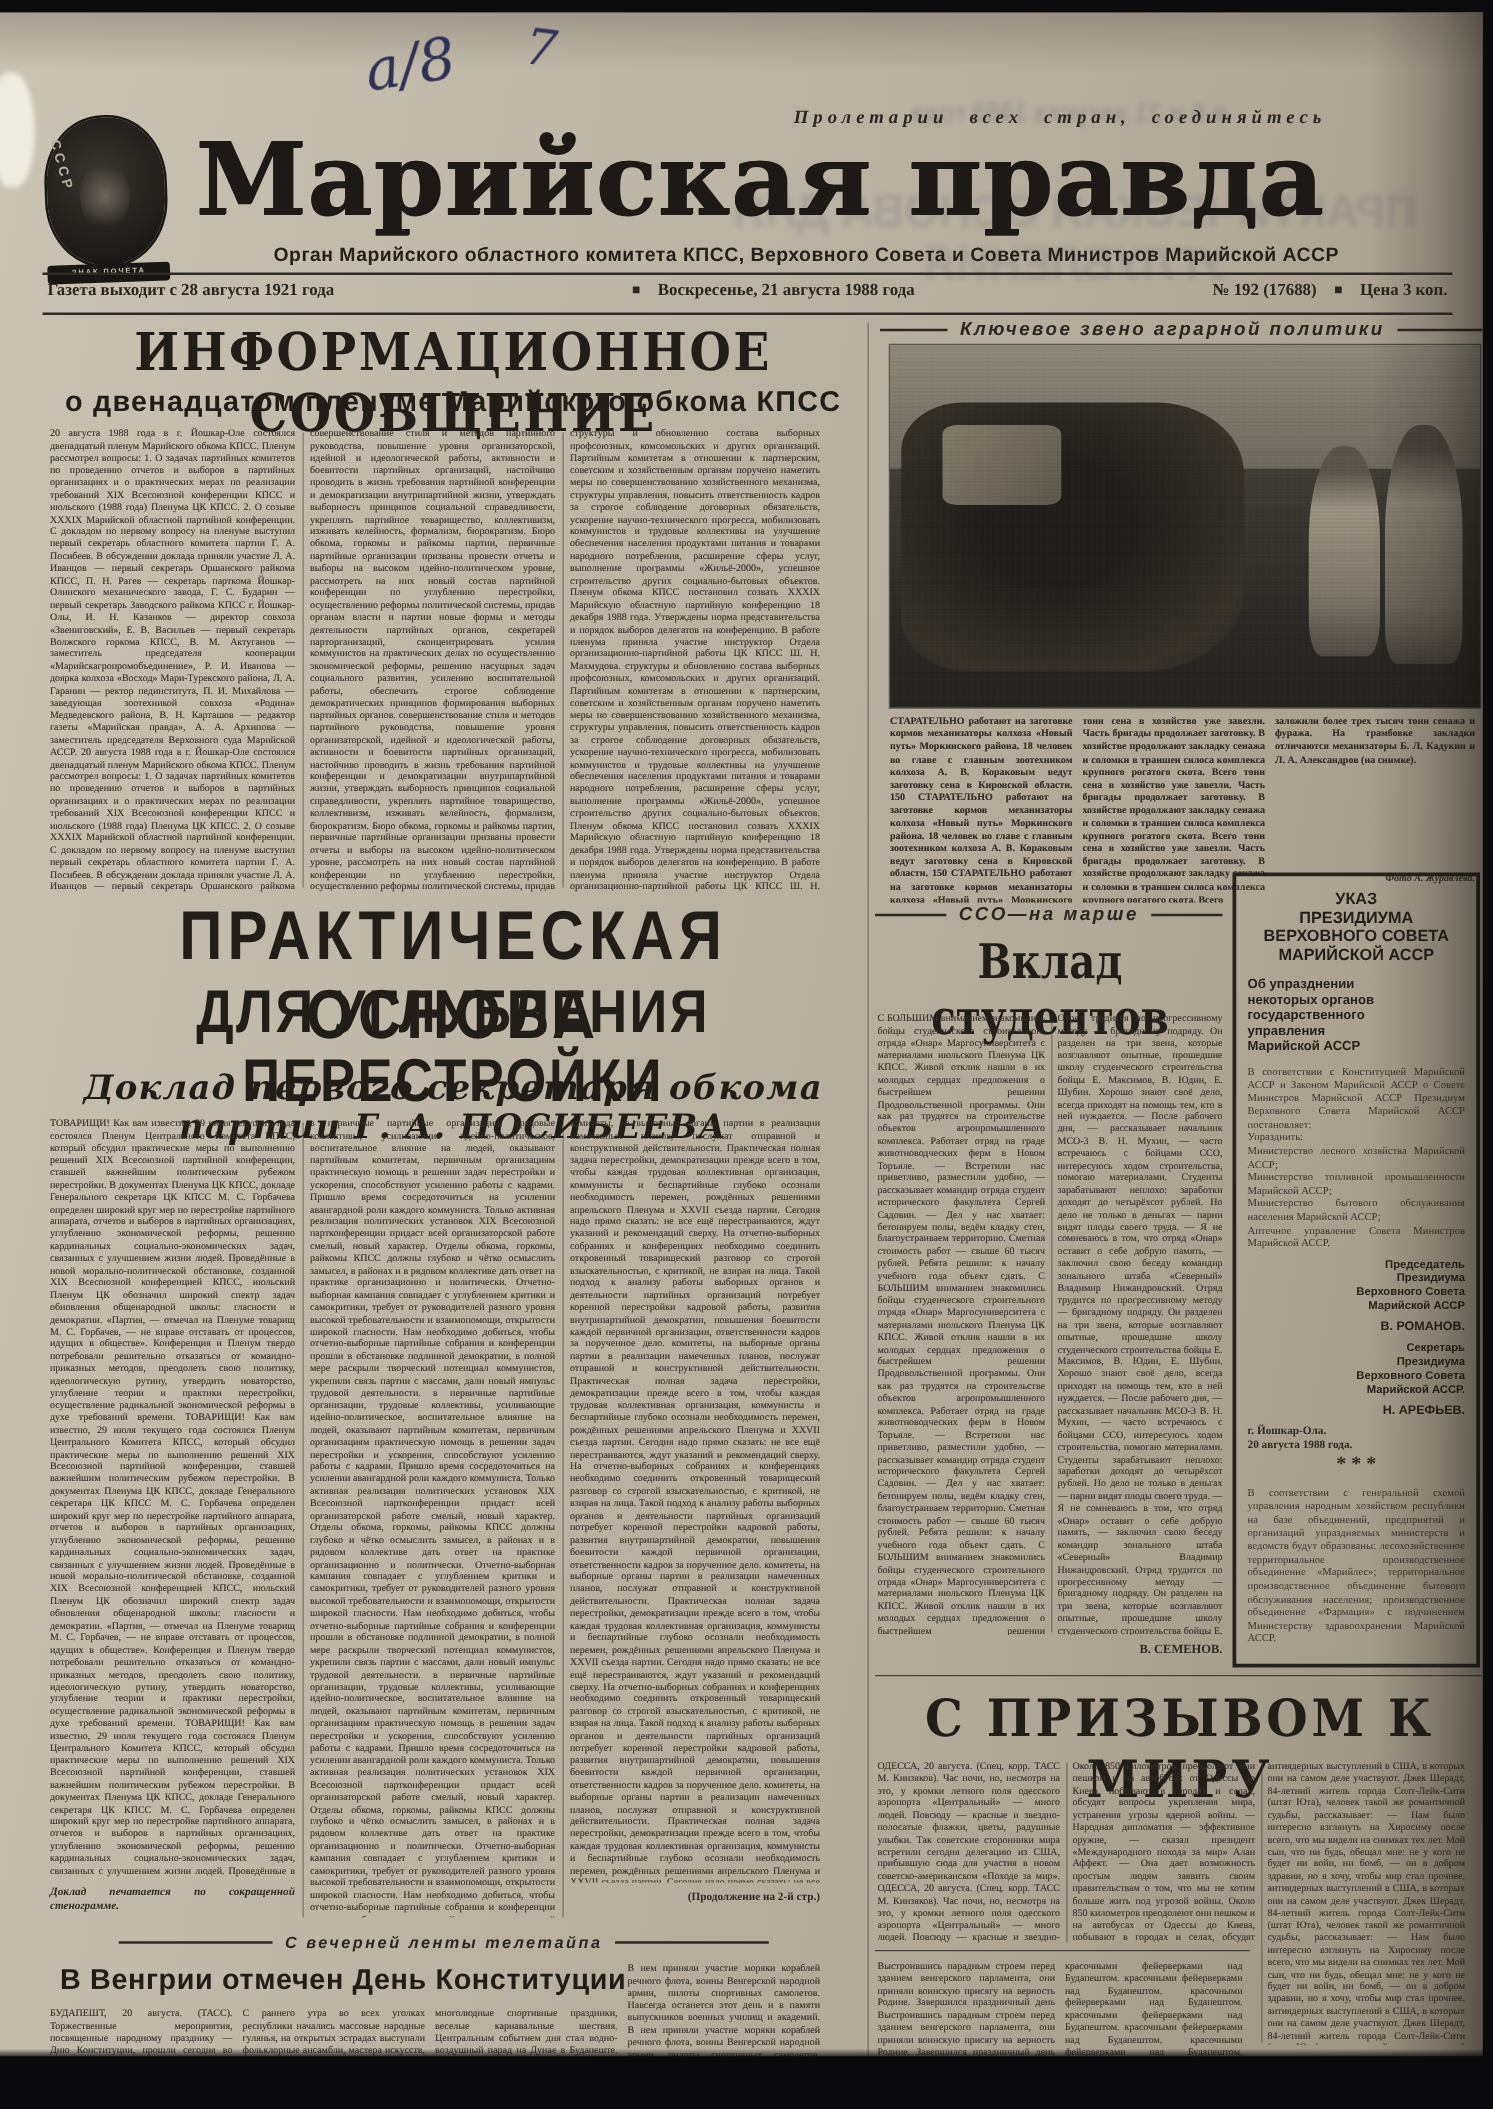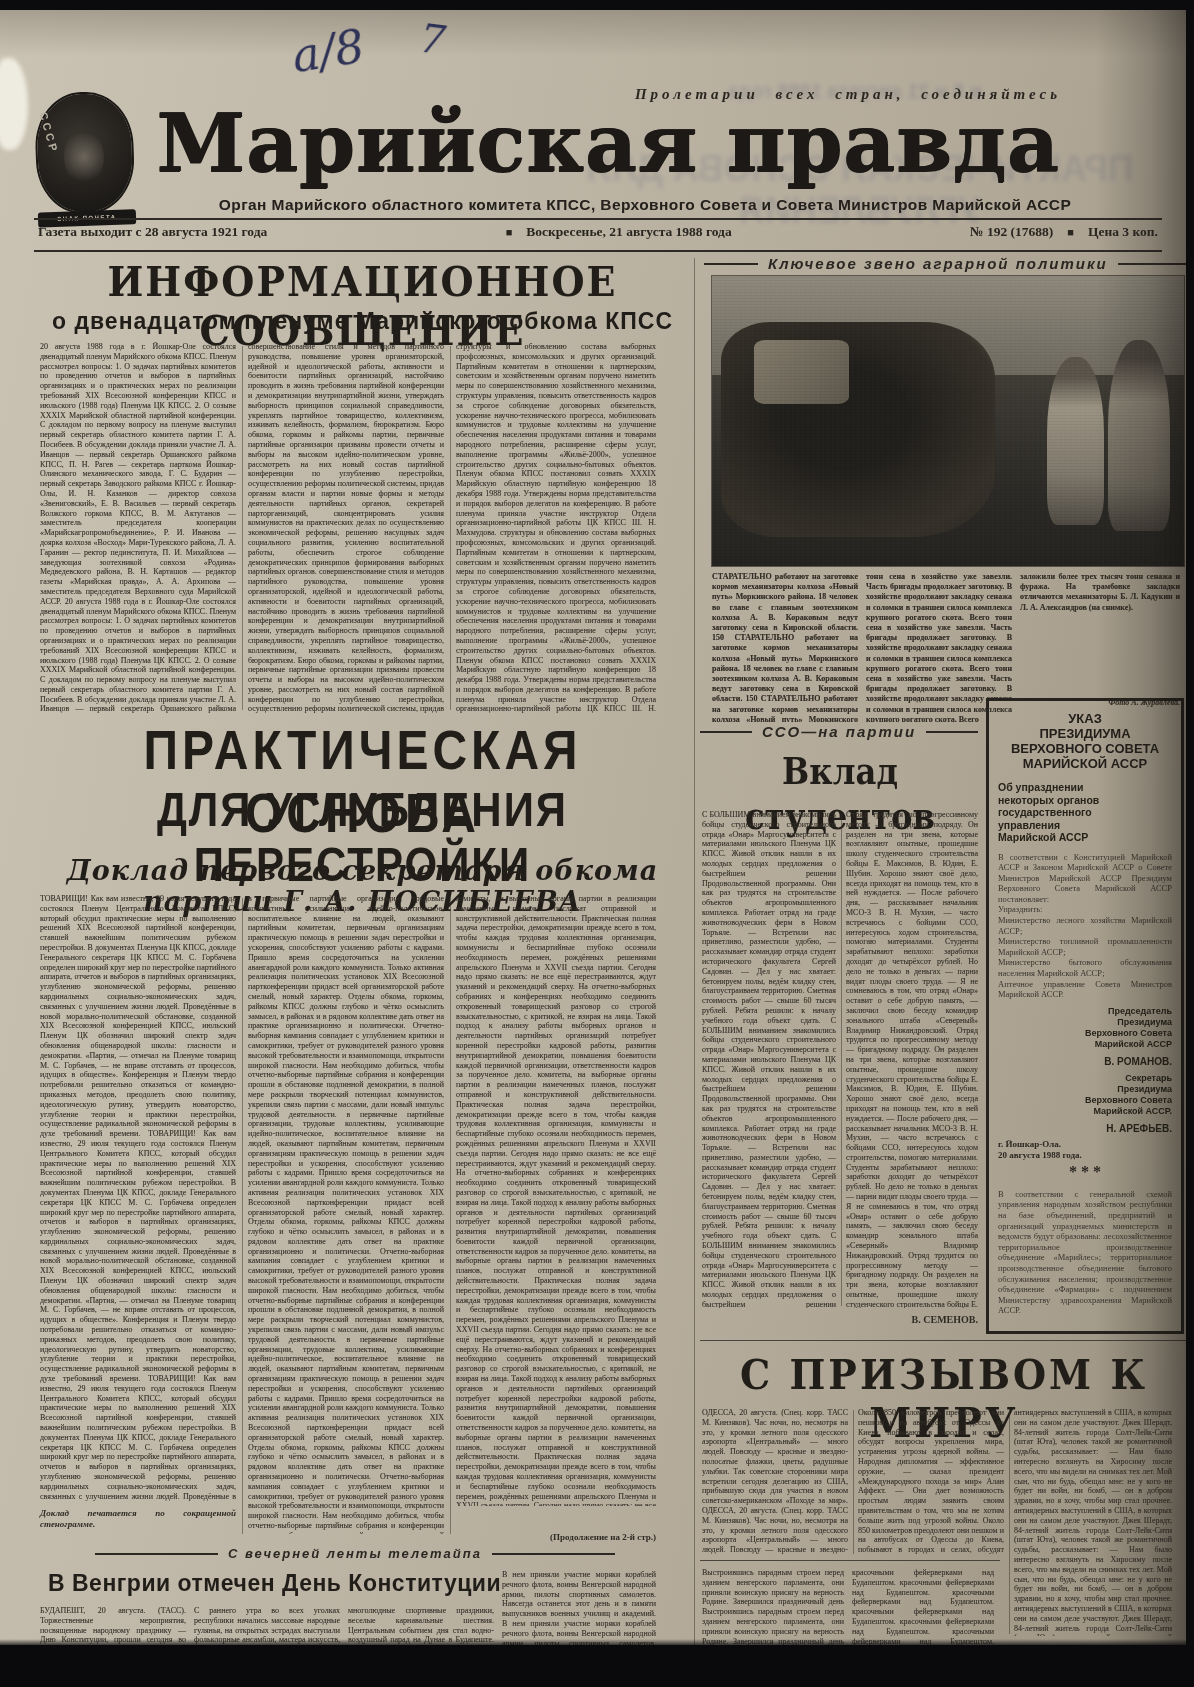--- a/index.html
+++ b/index.html
@@ -147,21 +147,21 @@
     <div class="headline-sans abs" style="left:40px;top:772px;width:645px;font-size:42px;letter-spacing:2px;transform:scaleY(1.15);transform-origin:top;">ДЛЯ УГЛУБЛЕНИЯ ПЕРЕСТРОЙКИ</div>
     <div class="headline-serif abs" style="left:40px;top:845px;width:645px;font-size:27px;font-style:italic;letter-spacing:1px;">Доклад первого секретаря обкома партии Г. А. ПОСИБЕЕВА</div>
 
     <div class="bt" style="left:40px;top:884px;width:196px;height:608px;">ТОВАРИЩИ! Как вам известно, 29 июля текущего года состоялся Пленум Центрального Комитета КПСС, который обсудил практические меры по выполнению решений XIX Всесоюзной партийной конференции, ставшей важнейшим политическим рубежом перестройки. В документах Пленума ЦК КПСС, докладе Генерального секретаря ЦК КПСС М. С. Горбачева определен широкий круг мер по перестройке партийного аппарата, отчетов и выборов в партийных организациях, углублению экономической реформы, решению кардинальных социально-экономических задач, связанных с улучшением жизни людей. Проведённые в новой морально-политической обстановке, созданной XIX Всесоюзной конференцией КПСС, июльский Пленум ЦК обозначил широкий спектр задач обновления общенародной школы: гласности и демократии. «Партия, — отмечал на Пленуме товарищ М. С. Горбачев, — не вправе отставать от процессов, идущих в обществе». Конференция и Пленум твердо потребовали решительно отказаться от командно-приказных методов, преодолеть свою политику, идеологическую рутину, утвердить новаторство, углубление теории и практики перестройки, осуществление радикальной экономической реформы в духе требований времени.  ТОВАРИЩИ! Как вам известно, 29 июля текущего года состоялся Пленум Центрального Комитета КПСС, который обсудил практические меры по выполнению решений XIX Всесоюзной партийной конференции, ставшей важнейшим политическим рубежом перестройки. В документах Пленума ЦК КПСС, докладе Генерального секретаря ЦК КПСС М. С. Горбачева определен широкий круг мер по перестройке партийного аппарата, отчетов и выборов в партийных организациях, углублению экономической реформы, решению кардинальных социально-экономических задач, связанных с улучшением жизни людей. Проведённые в новой морально-политической обстановке, созданной XIX Всесоюзной конференцией КПСС, июльский Пленум ЦК обозначил широкий спектр задач обновления общенародной школы: гласности и демократии. «Партия, — отмечал на Пленуме товарищ М. С. Горбачев, — не вправе отставать от процессов, идущих в обществе». Конференция и Пленум твердо потребовали решительно отказаться от командно-приказных методов, преодолеть свою политику, идеологическую рутину, утвердить новаторство, углубление теории и практики перестройки, осуществление радикальной экономической реформы в духе требований времени.  ТОВАРИЩИ! Как вам известно, 29 июля текущего года состоялся Пленум Центрального Комитета КПСС, который обсудил практические меры по выполнению решений XIX Всесоюзной партийной конференции, ставшей важнейшим политическим рубежом перестройки. В документах Пленума ЦК КПСС, докладе Генерального секретаря ЦК КПСС М. С. Горбачева определен широкий круг мер по перестройке партийного аппарата, отчетов и выборов в партийных организациях, углублению экономической реформы, решению кардинальных социально-экономических задач, связанных с улучшением жизни людей. Проведённые в новой морально-политической обстановке, созданной XIX Всесоюзной конференцией КПСС, июльский Пленум ЦК обозначил широкий спектр задач обновления общенародной школы: гласности и демократии. «Партия, — отмечал на Пленуме товарищ М. С. Горбачев, — не вправе отставать от процессов, идущих в обществе». Конференция и Пленум твердо потребовали решительно отказаться от командно-приказных методов, преодолеть свою политику, идеологическую рутину, утвердить новаторство, углубление теории и практики перестройки, осуществление радикальной экономической реформы в духе требований времени.  </div>
     <div class="bt" style="left:248px;top:884px;width:196px;height:640px;">в первичные партийные организации, трудовые коллективы, усиливающие идейно-политическое, воспитательное влияние на людей, оказывают партийным комитетам, первичным организациям практическую помощь в решении задач перестройки и ускорения, способствуют усилению работы с кадрами. Пришло время сосредоточиться на усилении авангардной роли каждого коммуниста. Только активная реализация политических установок XIX Всесоюзной партконференции придаст всей организаторской работе смелый, новый характер. Отделы обкома, горкомы, райкомы КПСС должны глубоко и чётко осмыслить замысел, в районах и в рядовом коллективе дать ответ на практике организационно и политически. Отчетно-выборная кампания совпадает с углублением критики и самокритики, требует от руководителей разного уровня высокой требовательности и взаимопомощи, открытости широкой гласности. Нам необходимо добиться, чтобы отчетно-выборные партийные собрания и конференции прошли в обстановке подлинной демократии, в полной мере раскрыли творческий потенциал коммунистов, укрепили связь партии с массами, дали новый импульс трудовой деятельности.  в первичные партийные организации, трудовые коллективы, усиливающие идейно-политическое, воспитательное влияние на людей, оказывают партийным комитетам, первичным организациям практическую помощь в решении задач перестройки и ускорения, способствуют усилению работы с кадрами. Пришло время сосредоточиться на усилении авангардной роли каждого коммуниста. Только активная реализация политических установок XIX Всесоюзной партконференции придаст всей организаторской работе смелый, новый характер. Отделы обкома, горкомы, райкомы КПСС должны глубоко и чётко осмыслить замысел, в районах и в рядовом коллективе дать ответ на практике организационно и политически. Отчетно-выборная кампания совпадает с углублением критики и самокритики, требует от руководителей разного уровня высокой требовательности и взаимопомощи, открытости широкой гласности. Нам необходимо добиться, чтобы отчетно-выборные партийные собрания и конференции прошли в обстановке подлинной демократии, в полной мере раскрыли творческий потенциал коммунистов, укрепили связь партии с массами, дали новый импульс трудовой деятельности.  в первичные партийные организации, трудовые коллективы, усиливающие идейно-политическое, воспитательное влияние на людей, оказывают партийным комитетам, первичным организациям практическую помощь в решении задач перестройки и ускорения, способствуют усилению работы с кадрами. Пришло время сосредоточиться на усилении авангардной роли каждого коммуниста. Только активная реализация политических установок XIX Всесоюзной партконференции придаст всей организаторской работе смелый, новый характер. Отделы обкома, горкомы, райкомы КПСС должны глубоко и чётко осмыслить замысел, в районах и в рядовом коллективе дать ответ на практике организационно и политически. Отчетно-выборная кампания совпадает с углублением критики и самокритики, требует от руководителей разного уровня высокой требовательности и взаимопомощи, открытости широкой гласности. Нам необходимо добиться, чтобы отчетно-выборные партийные собрания и конференции прошли в обстановке подлинной демократии, в полной мере раскрыли творческий потенциал коммунистов, укрепили связь партии с массами, дали новый импульс трудовой деятельности.  </div>
     <div class="bt" style="left:456px;top:884px;width:200px;height:612px;">комитеты, на выборные органы партии в реализации намеченных планов, послужат отправной и конструктивной действительности. Практическая полная задача перестройки, демократизации прежде всего в том, чтобы каждая трудовая коллективная организация, коммунисты и беспартийные глубоко осознали необходимость перемен, рождённых решениями апрельского Пленума и XXVII съезда партии. Сегодня надо прямо сказать: не все ещё перестраиваются, ждут указаний и рекомендаций сверху. На отчетно-выборных собраниях и конференциях необходимо соединить откровенный товарищеский разговор со строгой взыскательностью, с критикой, не взирая на лица. Такой подход к анализу работы выборных органов и деятельности партийных организаций потребует коренной перестройки кадровой работы, развития внутрипартийной демократии, повышения боевитости каждой первичной организации, ответственности кадров за порученное дело.  комитеты, на выборные органы партии в реализации намеченных планов, послужат отправной и конструктивной действительности. Практическая полная задача перестройки, демократизации прежде всего в том, чтобы каждая трудовая коллективная организация, коммунисты и беспартийные глубоко осознали необходимость перемен, рождённых решениями апрельского Пленума и XXVII съезда партии. Сегодня надо прямо сказать: не все ещё перестраиваются, ждут указаний и рекомендаций сверху. На отчетно-выборных собраниях и конференциях необходимо соединить откровенный товарищеский разговор со строгой взыскательностью, с критикой, не взирая на лица. Такой подход к анализу работы выборных органов и деятельности партийных организаций потребует коренной перестройки кадровой работы, развития внутрипартийной демократии, повышения боевитости каждой первичной организации, ответственности кадров за порученное дело.  комитеты, на выборные органы партии в реализации намеченных планов, послужат отправной и конструктивной действительности. Практическая полная задача перестройки, демократизации прежде всего в том, чтобы каждая трудовая коллективная организация, коммунисты и беспартийные глубоко осознали необходимость перемен, рождённых решениями апрельского Пленума и XXVII съезда партии. Сегодня надо прямо сказать: не все ещё перестраиваются, ждут указаний и рекомендаций сверху. На отчетно-выборных собраниях и конференциях необходимо соединить откровенный товарищеский разговор со строгой взыскательностью, с критикой, не взирая на лица. Такой подход к анализу работы выборных органов и деятельности партийных организаций потребует коренной перестройки кадровой работы, развития внутрипартийной демократии, повышения боевитости каждой первичной организации, ответственности кадров за порученное дело.  комитеты, на выборные органы партии в реализации намеченных планов, послужат отправной и конструктивной действительности. Практическая полная задача перестройки, демократизации прежде всего в том, чтобы каждая трудовая коллективная организация, коммунисты и беспартийные глубоко осознали необходимость перемен, рождённых решениями апрельского Пленума и XXVII съезда партии. Сегодня надо прямо сказать: не все ещё перестраиваются, ждут указаний и рекомендаций сверху. На отчетно-выборных собраниях и конференциях необходимо соединить откровенный товарищеский разговор со строгой взыскательностью, с критикой, не взирая на лица. Такой подход к анализу работы выборных органов и деятельности партийных организаций потребует коренной перестройки кадровой работы, развития внутрипартийной демократии, повышения боевитости каждой первичной организации, ответственности кадров за порученное дело.  </div>
     <div class="vr" style="left:242px;top:888px;height:636px;"></div>
     <div class="vr" style="left:450px;top:888px;height:636px;"></div>
 
     <div class="note" style="left:40px;top:1498px;width:196px;text-align:justify;">Доклад печатается по сокращенной стенограмме.</div>
-    <div class="note" style="left:456px;top:1502px;width:200px;text-align:right;font-style:normal;margin-top:20px;">(Продолжение на 2-й стр.)</div>
+    <div class="note" style="left:456px;top:1502px;width:200px;text-align:right;font-style:normal;">(Продолжение на 2-й стр.)</div>
 
     <div class="rubric" style="left:95px;top:1536px;width:520px;font-size:13px;">
       <span class="dash"></span>
       <span>С вечерней ленты телетайпа</span>
       <span class="dash"></span>
     </div>
     <div class="headline-sans abs" style="left:48px;top:1560px;width:470px;font-size:23px;text-align:left;letter-spacing:.5px;">В Венгрии отмечен День Конституции</div>
     <div class="bt" style="left:40px;top:1596px;width:146px;height:44px;">БУДАПЕШТ, 20 августа. (ТАСС). Торжественные мероприятия, посвященные народному празднику — Дню Конституции, прошли сегодня во многих городах Венгрии.</div>
     <div class="bt" style="left:194px;top:1596px;width:146px;height:44px;">С раннего утра во всех уголках республики начались массовые народные гулянья, на открытых эстрадах выступали фольклорные ансамбли, мастера искусств,  С раннего утра во всех уголках республики начались массовые народные гулянья, на открытых эстрадах выступали фольклорные ансамбли, мастера искусств,  </div>
     <div class="bt" style="left:348px;top:1596px;width:146px;height:44px;">многолюдные спортивные праздники, веселые карнавальные шествия. Центральным событием дня стал водно-воздушный парад на Дунае в Будапеште.  многолюдные спортивные праздники, веселые карнавальные шествия. Центральным событием дня стал водно-воздушный парад на Дунае в Будапеште.  </div>
@@ -185,21 +185,21 @@
       <div class="grain"></div>
     </div>
 
     <div class="bt cap" style="left:712px;top:562px;width:146px;height:150px;">СТАРАТЕЛЬНО работают на заготовке кормов механизаторы колхоза «Новый путь» Моркинского района. 18 человек во главе с главным зоотехником колхоза А. В. Кораковым ведут заготовку сена в Кировской области. 150  СТАРАТЕЛЬНО работают на заготовке кормов механизаторы колхоза «Новый путь» Моркинского района. 18 человек во главе с главным зоотехником колхоза А. В. Кораковым ведут заготовку сена в Кировской области. 150  СТАРАТЕЛЬНО работают на заготовке кормов механизаторы колхоза «Новый путь» Моркинского района. 18 человек во главе с главным зоотехником колхоза А. В. Кораковым ведут заготовку сена в Кировской области. 150  </div>
     <div class="bt cap" style="left:866px;top:562px;width:146px;height:150px;">тонн сена в хозяйство уже завезли. Часть бригады продолжает заготовку. В хозяйстве продолжают закладку сенажа и соломки в траншеи силоса комплекса крупного рогатого скота. Всего  тонн сена в хозяйство уже завезли. Часть бригады продолжает заготовку. В хозяйстве продолжают закладку сенажа и соломки в траншеи силоса комплекса крупного рогатого скота. Всего  тонн сена в хозяйство уже завезли. Часть бригады продолжает заготовку. В хозяйстве продолжают закладку сенажа и соломки в траншеи силоса комплекса крупного рогатого скота. Всего  </div>
     <div class="bt cap" style="left:1020px;top:562px;width:160px;height:118px;">заложили более трех тысяч тонн сенажа и фуража. На трамбовке закладки отличаются механизаторы Б. Л. Кадукин и Л. А. Александров (на снимке).</div>
     <div class="bt cap" style="left:1020px;top:688px;width:160px;text-align:right;font-style:italic;">Фото А. Журавлёва.</div>
 
     <div class="rubric" style="left:700px;top:714px;width:278px;font-size:15px;">
       <span class="dash"></span>
-      <span>ССО—на партии</span>
+      <span>ССО—на марше</span>
       <span class="dash"></span>
     </div>
     <div class="headline-serif abs" style="left:698px;top:738px;width:284px;font-size:34px;transform:scale(.95,1.12);transform-origin:top;">Вклад студентов</div>
     <div class="bt" style="left:702px;top:800px;width:134px;height:498px;">С БОЛЬШИМ вниманием знакомились бойцы студенческого строительного отряда «Онар» Маргосуниверситета с материалами июльского Пленума ЦК КПСС. Живой отклик нашли в их молодых сердцах предложения о быстрейшем решении Продовольственной программы. Они как раз трудятся на строительстве объектов агропромышленного комплекса. Работает отряд на граде животноводческих ферм в Новом Торъяле. — Встретили нас приветливо, разместили удобно, — рассказывает командир отряда студент исторического факультета Сергей Садовин. — Дел у нас хватает: бетонируем полы, ведём кладку стен, благоустраиваем территорию. Сметная стоимость работ — свыше 60 тысяч рублей. Ребята решили: к началу учебного года объект сдать.  С БОЛЬШИМ вниманием знакомились бойцы студенческого строительного отряда «Онар» Маргосуниверситета с материалами июльского Пленума ЦК КПСС. Живой отклик нашли в их молодых сердцах предложения о быстрейшем решении Продовольственной программы. Они как раз трудятся на строительстве объектов агропромышленного комплекса. Работает отряд на граде животноводческих ферм в Новом Торъяле. — Встретили нас приветливо, разместили удобно, — рассказывает командир отряда студент исторического факультета Сергей Садовин. — Дел у нас хватает: бетонируем полы, ведём кладку стен, благоустраиваем территорию. Сметная стоимость работ — свыше 60 тысяч рублей. Ребята решили: к началу учебного года объект сдать.  С БОЛЬШИМ вниманием знакомились бойцы студенческого строительного отряда «Онар» Маргосуниверситета с материалами июльского Пленума ЦК КПСС. Живой отклик нашли в их молодых сердцах предложения о быстрейшем решении Продовольственной программы. Они как раз трудятся на строительстве объектов агропромышленного комплекса. Работает отряд на граде животноводческих ферм в Новом Торъяле. — Встретили нас приветливо, разместили удобно, — рассказывает командир отряда студент исторического факультета Сергей Садовин. — Дел у нас хватает: бетонируем полы, ведём кладку стен, благоустраиваем территорию. Сметная стоимость работ — свыше 60 тысяч рублей. Ребята решили: к началу учебного года объект сдать.  </div>
     <div class="bt" style="left:846px;top:800px;width:132px;height:498px;">Отряд трудится по прогрессивному методу — бригадному подряду. Он разделен на три звена, которые возглавляют опытные, прошедшие школу студенческого строительства бойцы Е. Максимов, В. Юдин, Е. Шубин. Хорошо знают своё дело, всегда приходят на помощь тем, кто в ней нуждается. — После рабочего дня, — рассказывает начальник МСО-3 В. Н. Мухин, — часто встречаюсь с бойцами ССО, интересуюсь ходом строительства, помогаю материалами. Студенты зарабатывают неплохо: заработки доходят до четырёхсот рублей. Но дело не только в деньгах — парни видят плоды своего труда. — Я не сомневаюсь в том, что отряд «Онар» оставит о себе добрую память, — заключил свою беседу командир зонального штаба «Северный» Владимир Нижандровский.  Отряд трудится по прогрессивному методу — бригадному подряду. Он разделен на три звена, которые возглавляют опытные, прошедшие школу студенческого строительства бойцы Е. Максимов, В. Юдин, Е. Шубин. Хорошо знают своё дело, всегда приходят на помощь тем, кто в ней нуждается. — После рабочего дня, — рассказывает начальник МСО-3 В. Н. Мухин, — часто встречаюсь с бойцами ССО, интересуюсь ходом строительства, помогаю материалами. Студенты зарабатывают неплохо: заработки доходят до четырёхсот рублей. Но дело не только в деньгах — парни видят плоды своего труда. — Я не сомневаюсь в том, что отряд «Онар» оставит о себе добрую память, — заключил свою беседу командир зонального штаба «Северный» Владимир Нижандровский.  Отряд трудится по прогрессивному методу — бригадному подряду. Он разделен на три звена, которые возглавляют опытные, прошедшие школу студенческого строительства бойцы Е. Максимов, В. Юдин, Е. Шубин. Хорошо знают своё дело, всегда приходят на помощь тем, кто в ней нуждается. — После рабочего дня, — рассказывает начальник МСО-3 В. Н. Мухин, — часто встречаюсь с бойцами ССО, интересуюсь ходом строительства, помогаю материалами. Студенты зарабатывают неплохо: заработки доходят до четырёхсот рублей. Но дело не только в деньгах — парни видят плоды своего труда. — Я не сомневаюсь в том, что отряд «Онар» оставит о себе добрую память, — заключил свою беседу командир зонального штаба «Северный» Владимир Нижандровский.  </div>
     <div class="vr" style="left:841px;top:804px;height:492px;"></div>
     <div class="note" style="left:846px;top:1304px;width:132px;text-align:right;font-style:normal;font-size:10px;">В. СЕМЕНОВ.</div>
 
     <div id="decree">
       <div class="t pre">УКАЗ

